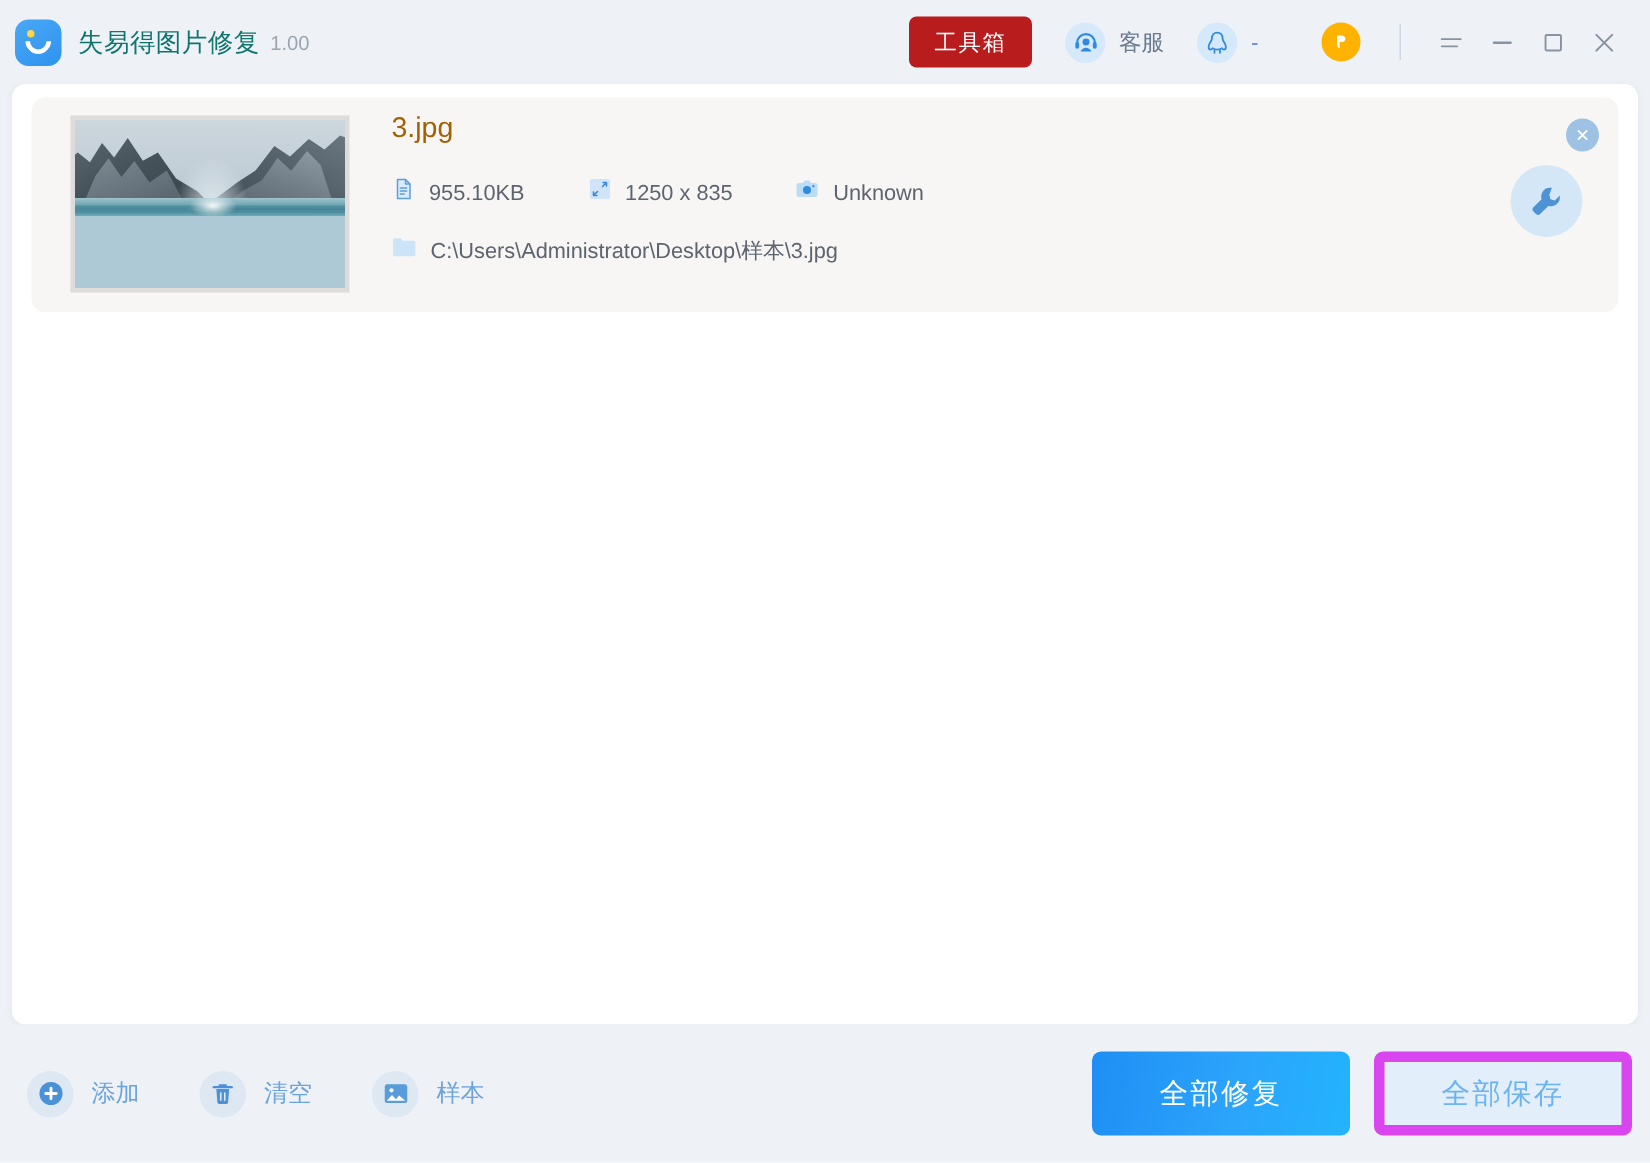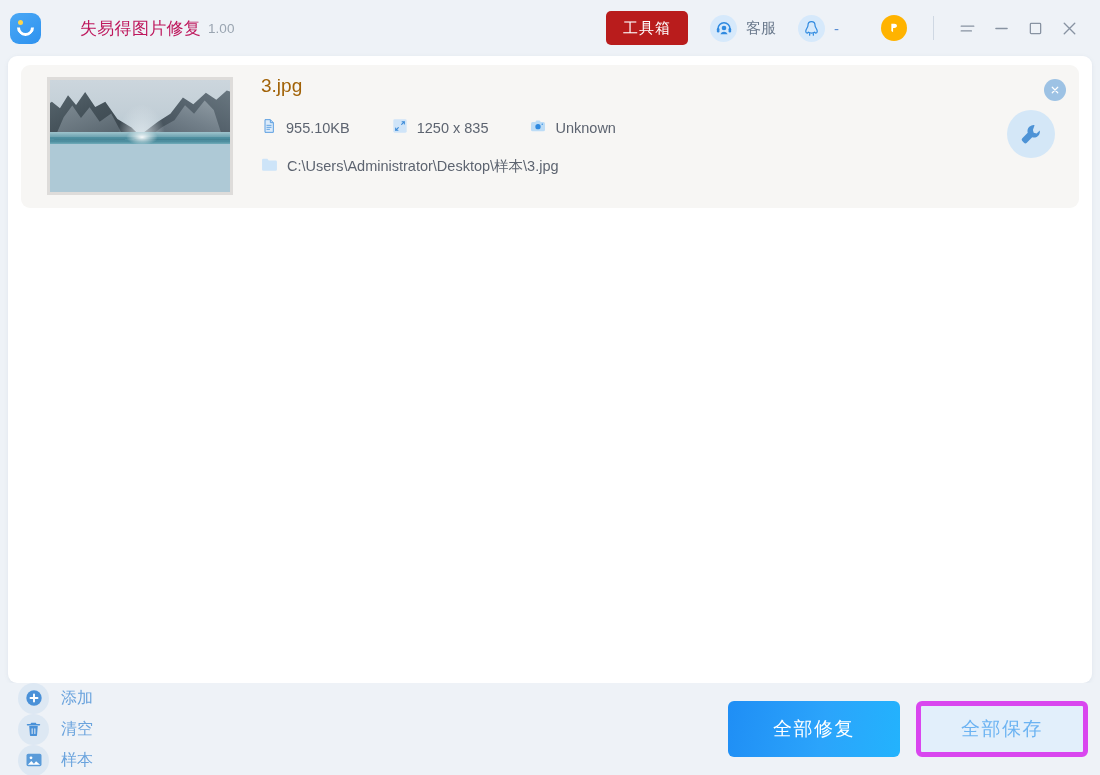--- a/index.html
+++ b/index.html
@@ -53,23 +53,22 @@
     left: 8px;
     top: 7px;
     width: 5px;
     height: 5px;
     border-radius: 50%;
     background: #ffd54a;
   }
 
   .app-title {
     font-size: 17px;
-    color: #be185d;
+    color: #0f766e;
     letter-spacing: .3px;
-    margin-left: 28px;
   }
   .app-version {
     font-size: 13.5px;
     color: #9aa5b1;
     margin-left: 7px;
   }
 
   .tb-spacer { flex: 1 1 auto; }
 
   .toolbox-btn {
@@ -310,21 +309,20 @@
     width: 1100px;
     height: 92px;
     background: #eef2f7;
     display: flex;
     align-items: center;
   }
 
   .bb-left {
     display: flex;
     padding-left: 18px;
-    flex-direction: column;
   }
   .bb-btn {
     display: flex;
     align-items: center;
     margin-right: 40px;
     cursor: pointer;
   }
   .bb-circle {
     width: 31px;
     height: 31px;
@@ -356,21 +354,21 @@
     background: linear-gradient(100deg, #1f8ef5 0%, #2ba4fb 55%, #23b3fd 100%);
     color: #ffffff;
     font-size: 19px;
     font-family: inherit;
     letter-spacing: 1.5px;
     cursor: pointer;
   }
   .btn-secondary {
     width: 172px;
     height: 56px;
-    border: 5px solid #d946ef;
+    border: 7px solid #d946ef;
     border-radius: 6px;
     background: #e2effb;
     color: #6cb3f2;
     font-size: 19px;
     font-family: inherit;
     letter-spacing: 1.5px;
     margin-left: 16px;
     cursor: pointer;
   }
 </style>

